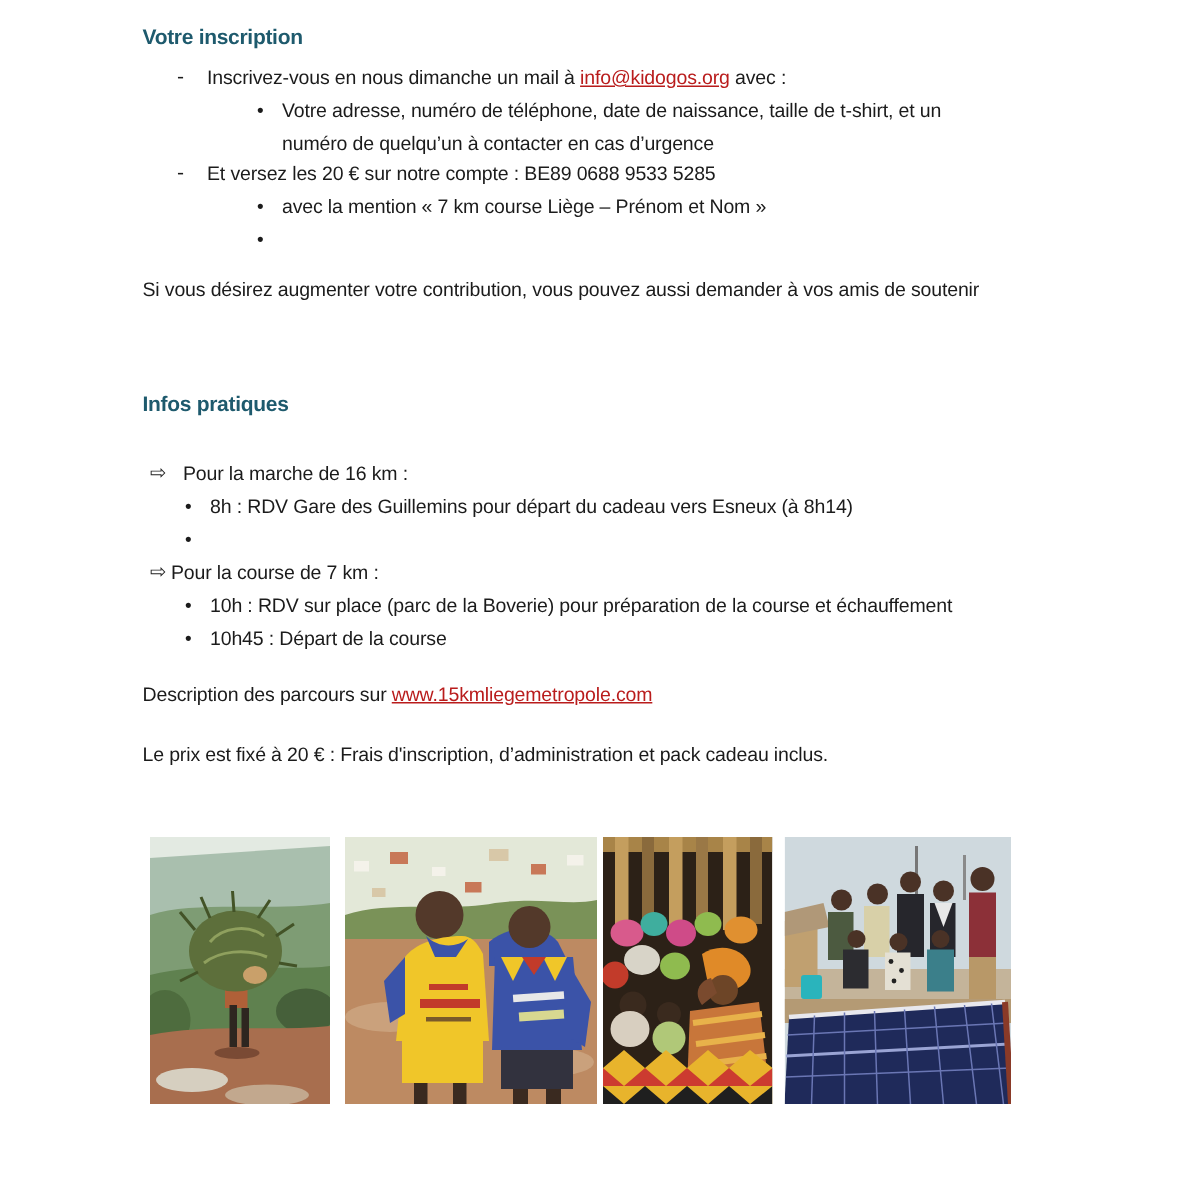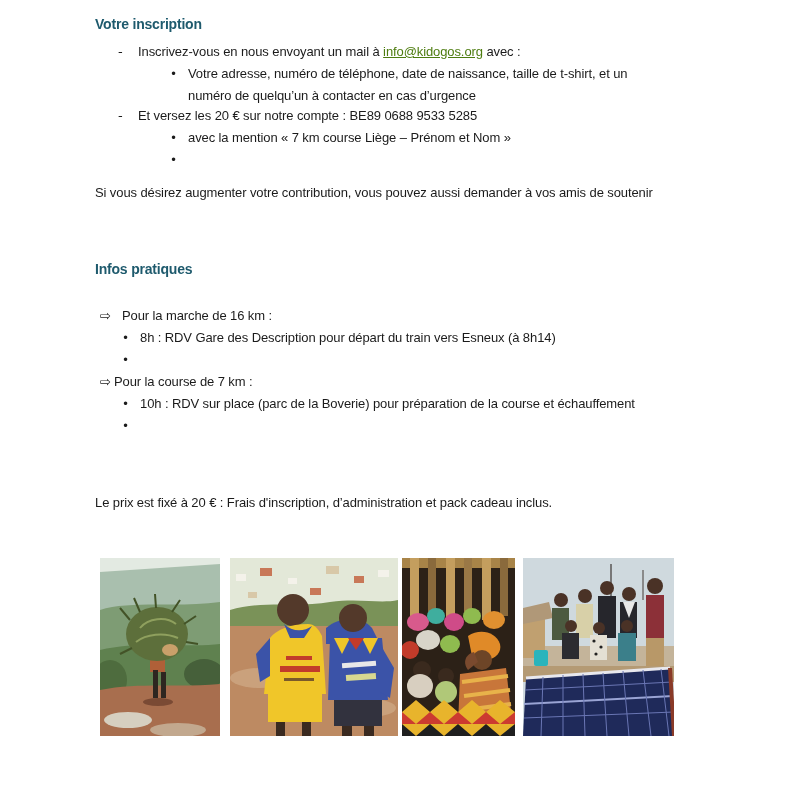--- a/index.html
+++ b/index.html
@@ -12,34 +12,34 @@
     color:#1b1b1b;
     overflow:hidden;
     letter-spacing:-0.1px;
   }
   .abs{position:absolute;white-space:pre;line-height:22px;height:22px;}
   .h{font-weight:bold;color:#1e5a6d;font-size:14px;letter-spacing:-0.2px;}
   .marker{position:absolute;line-height:22px;height:22px;font-family:"DejaVu Sans",sans-serif;}
   .arrow-marker{font-size:13px;color:#222;}
   .bullet-marker{font-size:12px;}
   .it{}
-  a.lnk{color:#4d7c0f;text-decoration:underline;cursor:pointer;}
+  a.lnk{color:#b91c1c;text-decoration:underline;cursor:pointer;}
   .photos{position:absolute;top:558px;left:0;width:800px;height:179px;}
   .photo{position:absolute;top:0;height:178px;overflow:hidden;}
   .photo svg{display:block;width:100%;height:100%;}
 </style>
 </head>
 <body>
 
 <div class="page">
 
   <div class="abs h" style="top:13px;left:95px">Votre inscription</div>
 
   <span class="marker" style="top:41px;left:118px">-</span>
-  <div class="abs" style="top:41px;left:138px"><span>Inscrivez-vous en nous envoyant un mail à </span><a class="lnk">info@kidogos.org</a><span> avec :</span></div>
+  <div class="abs" style="top:41px;left:138px"><span>Inscrivez-vous en nous dimanche un mail à </span><a class="lnk">info@kidogos.org</a><span> avec :</span></div>
 
   <span class="marker bullet-marker" style="top:63px;left:170px">•</span>
   <div class="abs" style="top:63px;left:188px">Votre adresse, numéro de téléphone, date de naissance, taille de t-shirt, et un</div>
   <div class="abs" style="top:85px;left:188px">numéro de quelqu’un à contacter en cas d’urgence</div>
 
   <span class="marker" style="top:105px;left:118px">-</span>
   <div class="abs" style="top:105px;left:138px">Et versez les 20 € sur notre compte : BE89 0688 9533 5285</div>
 
   <span class="marker bullet-marker" style="top:127px;left:170px">•</span>
   <div class="abs" style="top:127px;left:188px"><span>avec la mention « 7 km course Liège – </span><span class="it">Prénom et Nom</span><span> »</span></div>
@@ -47,30 +47,32 @@
   <span class="marker bullet-marker" style="top:149px;left:170px">•</span>
 
   <div class="abs" style="top:182px;left:95px">Si vous désirez augmenter votre contribution, vous pouvez aussi demander à vos amis de soutenir</div>
 
   <div class="abs h" style="top:258px;left:95px">Infos pratiques</div>
 
   <span class="marker arrow-marker" style="top:305px;left:100px">⇨</span>
   <div class="abs it" style="top:305px;left:122px">Pour la marche de 16 km :</div>
 
   <span class="marker bullet-marker" style="top:327px;left:122px">•</span>
-  <div class="abs" style="top:327px;left:140px">8h : RDV Gare des Description pour départ du train vers Esneux (à 8h14)</div>
+  <div class="abs" style="top:327px;left:140px">8h : RDV Gare des Guillemins pour départ du cadeau vers Esneux (à 8h14)</div>
   <span class="marker bullet-marker" style="top:349px;left:122px">•</span>
 
   <span class="marker arrow-marker" style="top:371px;left:100px">⇨</span>
   <div class="abs it" style="top:371px;left:114px">Pour la course de 7 km :</div>
 
   <span class="marker bullet-marker" style="top:393px;left:122px">•</span>
   <div class="abs" style="top:393px;left:140px">10h : RDV sur place (parc de la Boverie) pour préparation de la course et échauffement</div>
   <span class="marker bullet-marker" style="top:415px;left:122px">•</span>
-
+  <div class="abs" style="top:415px;left:140px">10h45 : Départ de la course</div>
+
+  <div class="abs" style="top:452px;left:95px"><span>Description des parcours sur </span><a class="lnk">www.15kmliegemetropole.com</a></div>
 
   <div class="abs" style="top:492px;left:95px">Le prix est fixé à 20 € : Frais d'inscription, d’administration et pack cadeau inclus.</div>
 
   <div class="photos">
 
     <div class="photo" style="left:100px;width:120px" aria-label="person-carrying-bundle-of-branches-on-hill-path">
       <svg viewBox="0 0 120 178" preserveAspectRatio="none">
         <rect width="120" height="178" fill="#e3eae2"></rect>
         <path d="M0,14 L120,6 L120,52 L0,58 Z" fill="#a9bfae"></path>
         <path d="M0,52 C30,42 80,50 120,44 L120,92 L0,98 Z" fill="#7e9c74"></path>

